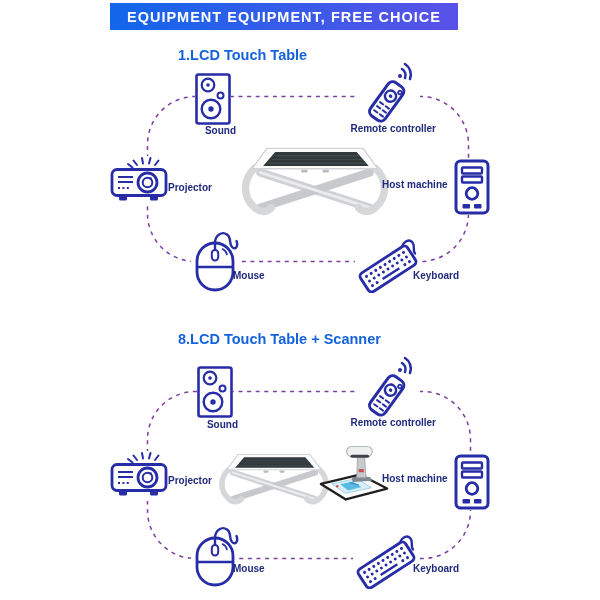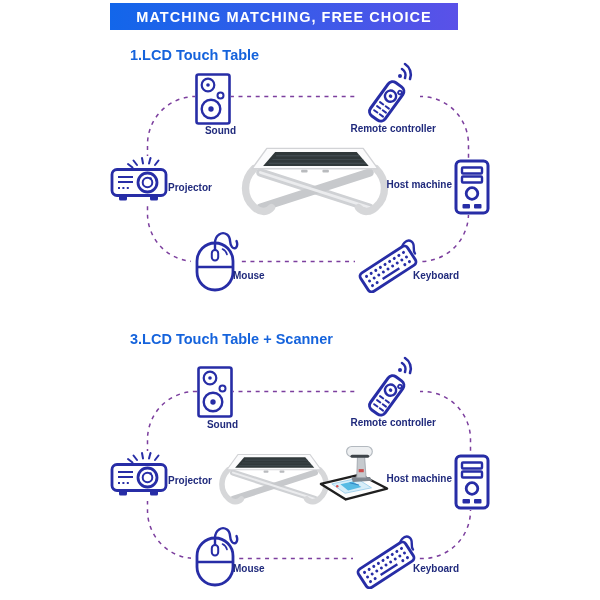--- a/index.html
+++ b/index.html
@@ -8,36 +8,36 @@
     font-family:"Liberation Sans", sans-serif; overflow:hidden;
   }
   .banner {
     position:absolute; left:110px; top:3px; width:348px; height:27px;
     display:flex; align-items:center; justify-content:center;
     background:linear-gradient(90deg, var(--banner-gradient-start,#1266EA), var(--banner-gradient-end,#5A51E8));
     color:#fff; font-weight:bold; font-size:14.5px; letter-spacing:1px; white-space:nowrap;
   }
   .sec-title {
     position:absolute; font-weight:bold; font-size:14.5px;
-    color:var(--section-title,#1563DC); white-space:nowrap;
+    color:var(--section-title,#1563DC); white-space:nowrap;margin-left:48px;
   }
   .loop { position:absolute; z-index:1; }
   .dash-rect { fill:none; stroke:var(--dash,#7C3F9E); stroke-width:1.5; stroke-dasharray:4 4.6; }
   .icon-box {
     position:absolute; z-index:2; background:#fff;
     display:flex; align-items:center; justify-content:center;
     color:var(--icon-stroke,#272DA6);
   }
   .icon-box svg { width:100%; height:100%; display:block; }
   .dev-label {
     position:absolute; z-index:3; font-size:10px; font-weight:bold;
     color:var(--label,#202A7C); white-space:nowrap;
   }
   .t-center { text-align:right; }
-  .t-right  { text-align:right; }
+  .t-right  { }
   .center-img { position:absolute; z-index:2; }
 </style>
 </head>
 <body>
 
 <svg width="0" height="0" style="position:absolute" aria-hidden="true">
   <defs>
     <symbol id="sym-speaker" viewBox="0 0 36 52">
       <rect x="1.5" y="1.5" width="33" height="49" rx="2" fill="#fff" stroke="currentColor" stroke-width="2.6"></rect>
       <circle cx="13" cy="12" r="6.3" fill="none" stroke="currentColor" stroke-width="2.2"></circle>
@@ -163,21 +163,21 @@
       <path d="M52,13 L61,13 L63,42 L51,42 Z" fill="#c6cace" stroke="#989ea6" stroke-width="1"></path>
       <rect x="53.5" y="31" width="6.5" height="4" fill="#cc4b4b"></rect>
       <rect x="38" y="2" width="33" height="13" rx="6.5" fill="#edeff1" stroke="#b3b9bf" stroke-width="1.5"></rect>
       <rect x="43" y="12.5" width="24" height="4" rx="2" fill="#3e4449"></rect>
     </symbol>
   </defs>
 </svg>
 
 <div id="page">
 
-  <div class="banner">MATCHING MATCHING, FREE CHOICE</div>
+  <div class="banner">EQUIPMENT EQUIPMENT, FREE CHOICE</div>
 
   <div>
     <div class="sec-title" style="left:130px;top:47px">1.LCD Touch Table</div>
 
     <svg class="loop" style="left:146px;top:95px" width="326" height="170">
       <rect class="dash-rect" x="1.5" y="1.5" width="321" height="165" rx="48"></rect>
     </svg>
 
     <div class="icon-box" style="left:195px;top:73px;width:36px;height:52px">
         <svg>
@@ -220,21 +220,21 @@
         </svg>
       </div>
     <div class="dev-label" style="left:413px;top:270px">Keyboard</div>
 
     <svg class="center-img" style="left:236px;top:141px" width="158" height="88">
         <use href="#sym-table"></use>
       </svg>
   </div>
 
   <div>
-    <div class="sec-title" style="left:130px;top:331px">3.LCD Touch Table + Scanner</div>
+    <div class="sec-title" style="left:130px;top:331px">8.LCD Touch Table + Scanner</div>
 
     <svg class="loop" style="left:146px;top:390px" width="328" height="172">
       <rect class="dash-rect" x="1.5" y="1.5" width="323" height="167" rx="48"></rect>
     </svg>
 
     <div class="icon-box" style="left:197px;top:366px;width:36px;height:52px">
         <svg>
           <use href="#sym-speaker"></use>
         </svg>
       </div>

